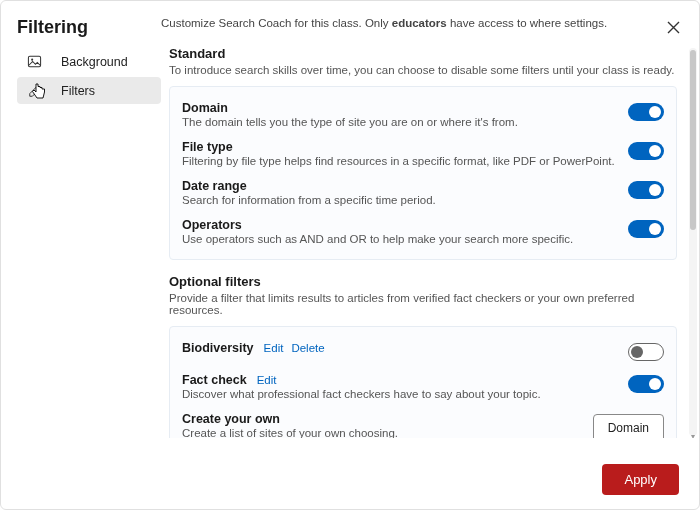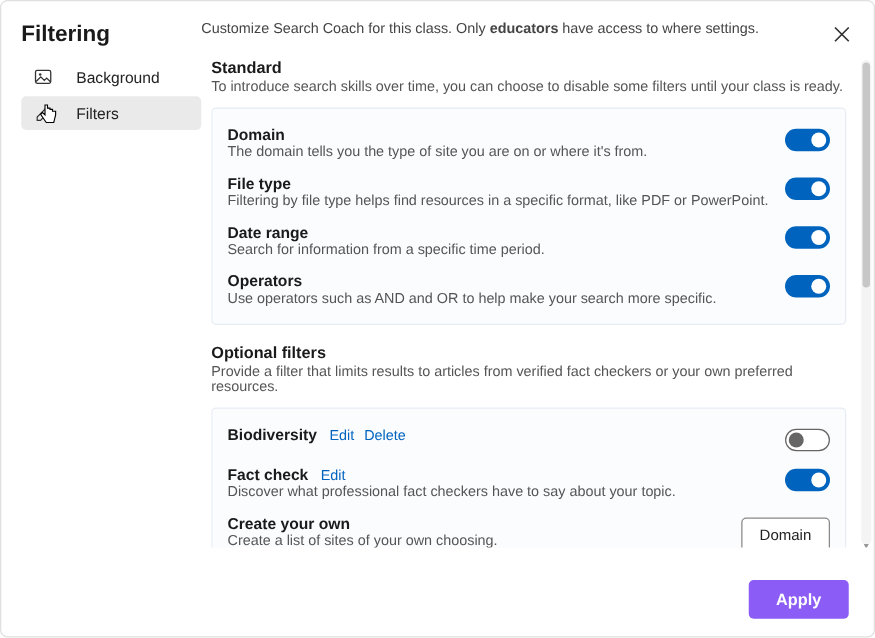--- a/index.html
+++ b/index.html
@@ -189,27 +189,27 @@
       color: #222;
       align-self: flex-start;
       margin-top: 2px;
     }
     .footer {
       position: absolute;
       bottom: 14px;
       right: 20px;
     }
     .apply-button {
-      background: #8b5cf6;
+      background: #b91c1c;
       color: #fff;
       border: none;
       border-radius: 4px;
       padding: 8px 22px;
       font-size: 13px;
-      font-weight: 700;
+      font-weight: 400;
       cursor: pointer;
     }
   </style>
 </head>
 <body>
 
 <div class="top-row">
   <div class="title">Filtering</div>
   <div class="subtitle">
     <span>Customize Search Coach for this class. Only </span><strong>educators</strong><span> have access to where settings.</span>

